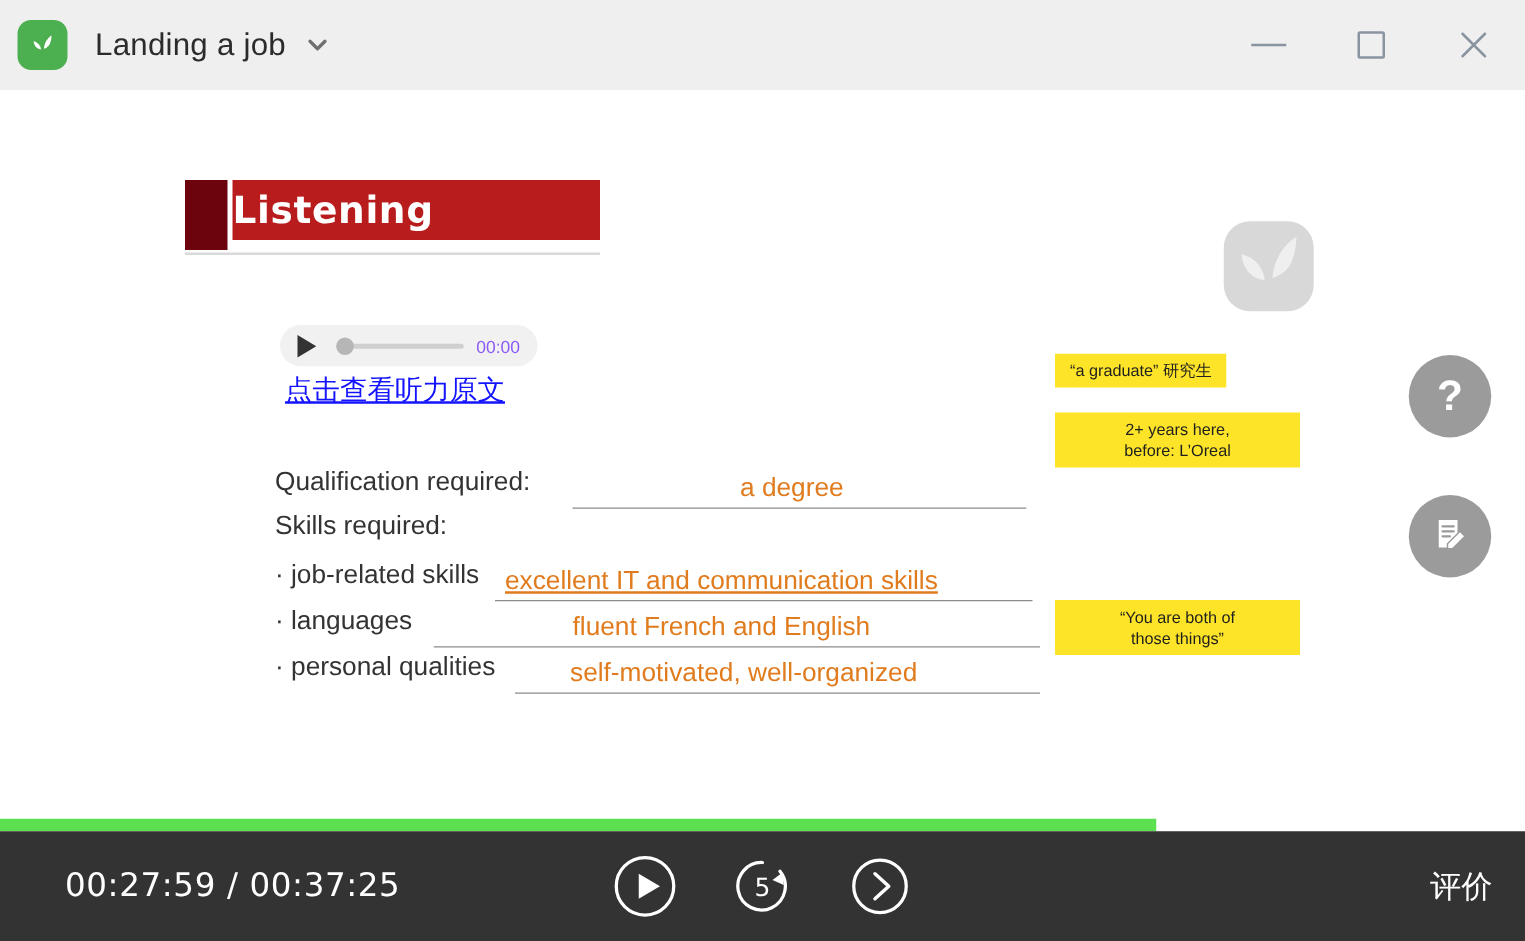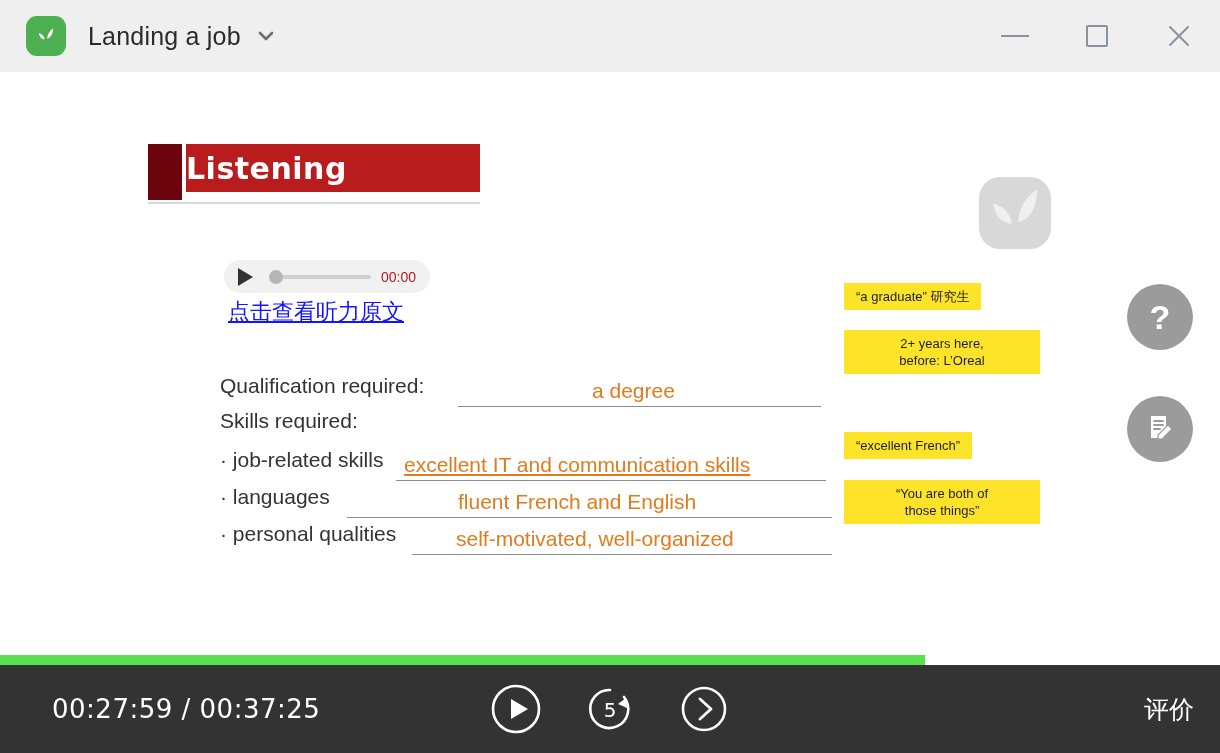--- a/index.html
+++ b/index.html
@@ -7,21 +7,21 @@
     width: 1220px; height: 753px;
     font-family: "Liberation Sans", sans-serif;
     background: #ffffff;
     overflow: hidden;
   }
   #app { position: relative; width: 1220px; height: 753px; background:#fff; }
 
   
   .titlebar {
     position: absolute; left:0; top:0; width:1220px; height:72px;
-    background:#efefef; display:flex; align-items:center;padding-left:12px;
+    background:#efefef; display:flex; align-items:center;
   }
   .app-logo {
     width:40px; height:40px; margin-left:14px; border-radius:11px;
     background:#4caf50; display:flex; align-items:center; justify-content:center;
     flex:none;
   }
   .title-text {
     margin-left:22px; font-size:25px; color:#2b2b2b; letter-spacing:.2px;
     white-space:nowrap;
   }
@@ -73,21 +73,21 @@
   }
   .scrub { position:relative; flex:1; height:4px; margin-left:16px; margin-right:10px; }
   .scrub-track {
     position:absolute; left:0; top:0; width:100%; height:4px;
     background:#cfcfcf; border-radius:2px;
   }
   .scrub-knob {
     position:absolute; left:0; top:-5px; width:14px; height:14px;
     border-radius:50%; background:#b6b6b6;
   }
-  .audio-time { font-size:14px; color:#b91c1c; flex:none;text-align:right; }
+  .audio-time { font-size:14px; color:#8b5cf6; flex:none;text-align:right; }
 
   .transcript-link {
     position:absolute; left:228px; top:225px;
     font-size:22px; color:#1414ff; text-decoration:underline;
     font-family:"DejaVu Sans","Liberation Sans", sans-serif;
   }
 
   
   .worksheet { position:absolute; left:220px; top:300px; width:600px; }
   .ws-row { position:relative; height:37px; }
@@ -235,21 +235,20 @@
       <div class="ws-row">
         <span class="ws-label">· personal qualities</span>
         <span class="ws-blank" style="left:192px; right:-12px;"></span>
         <span class="ws-answer" style="left:236px;">self-motivated, well-organized</span>
       </div>
     </div>
 
     <div class="note" style="left:844px; top:211px;">“a graduate” 研究生</div>
     <div class="note center" style="left:844px; top:258px; width:196px; white-space:pre-line;">2+ years here,
 before: L’Oreal</div>
-    <div class="note" style="left:844px; top:360px;">“excellent French”</div>
     <div class="note center" style="left:844px; top:408px; width:196px; white-space:pre-line;">“You are both of
 those things”</div>
 
     <div class="fab" style="left:1127px; top:212px;">
       <span class="fab-q">?</span>
     </div>
     <div class="fab" style="left:1127px; top:324px;">
       <span>
         <svg width="32" height="32" viewBox="0 0 32 32" aria-hidden="true">
           <path d="M7 5 H22 V21 L15 27 H7 Z" fill="#ffffff"></path>

